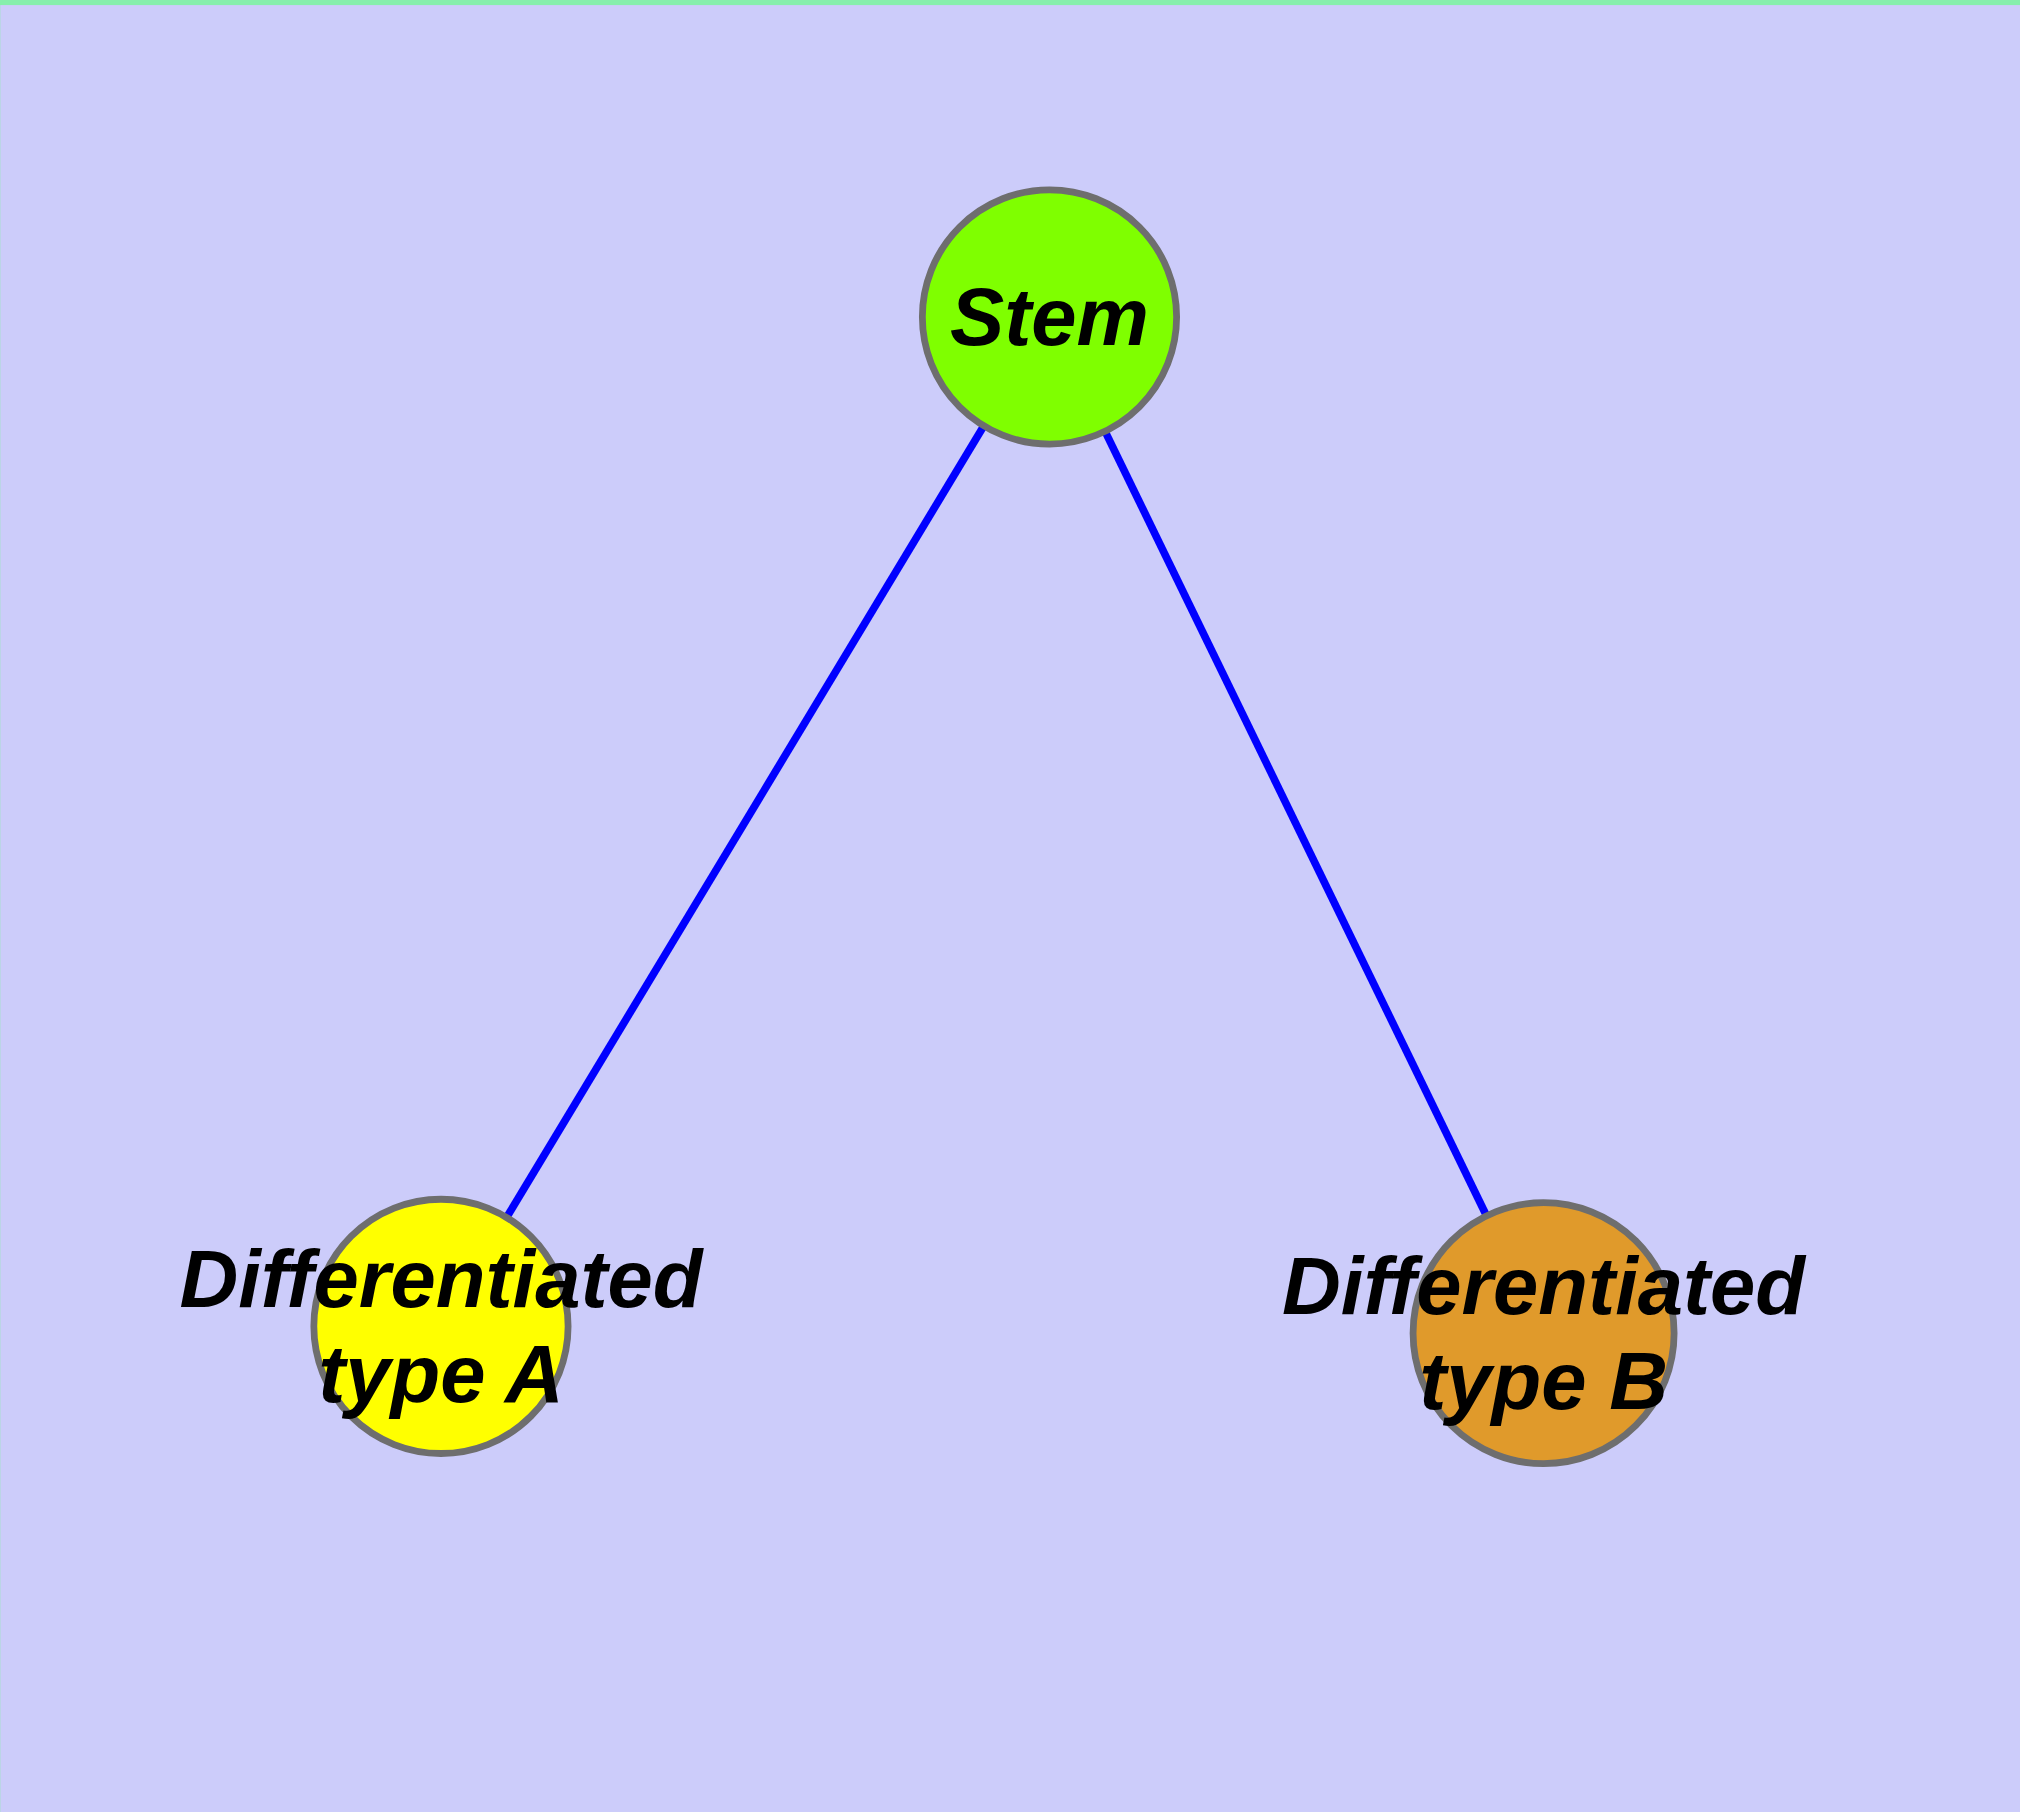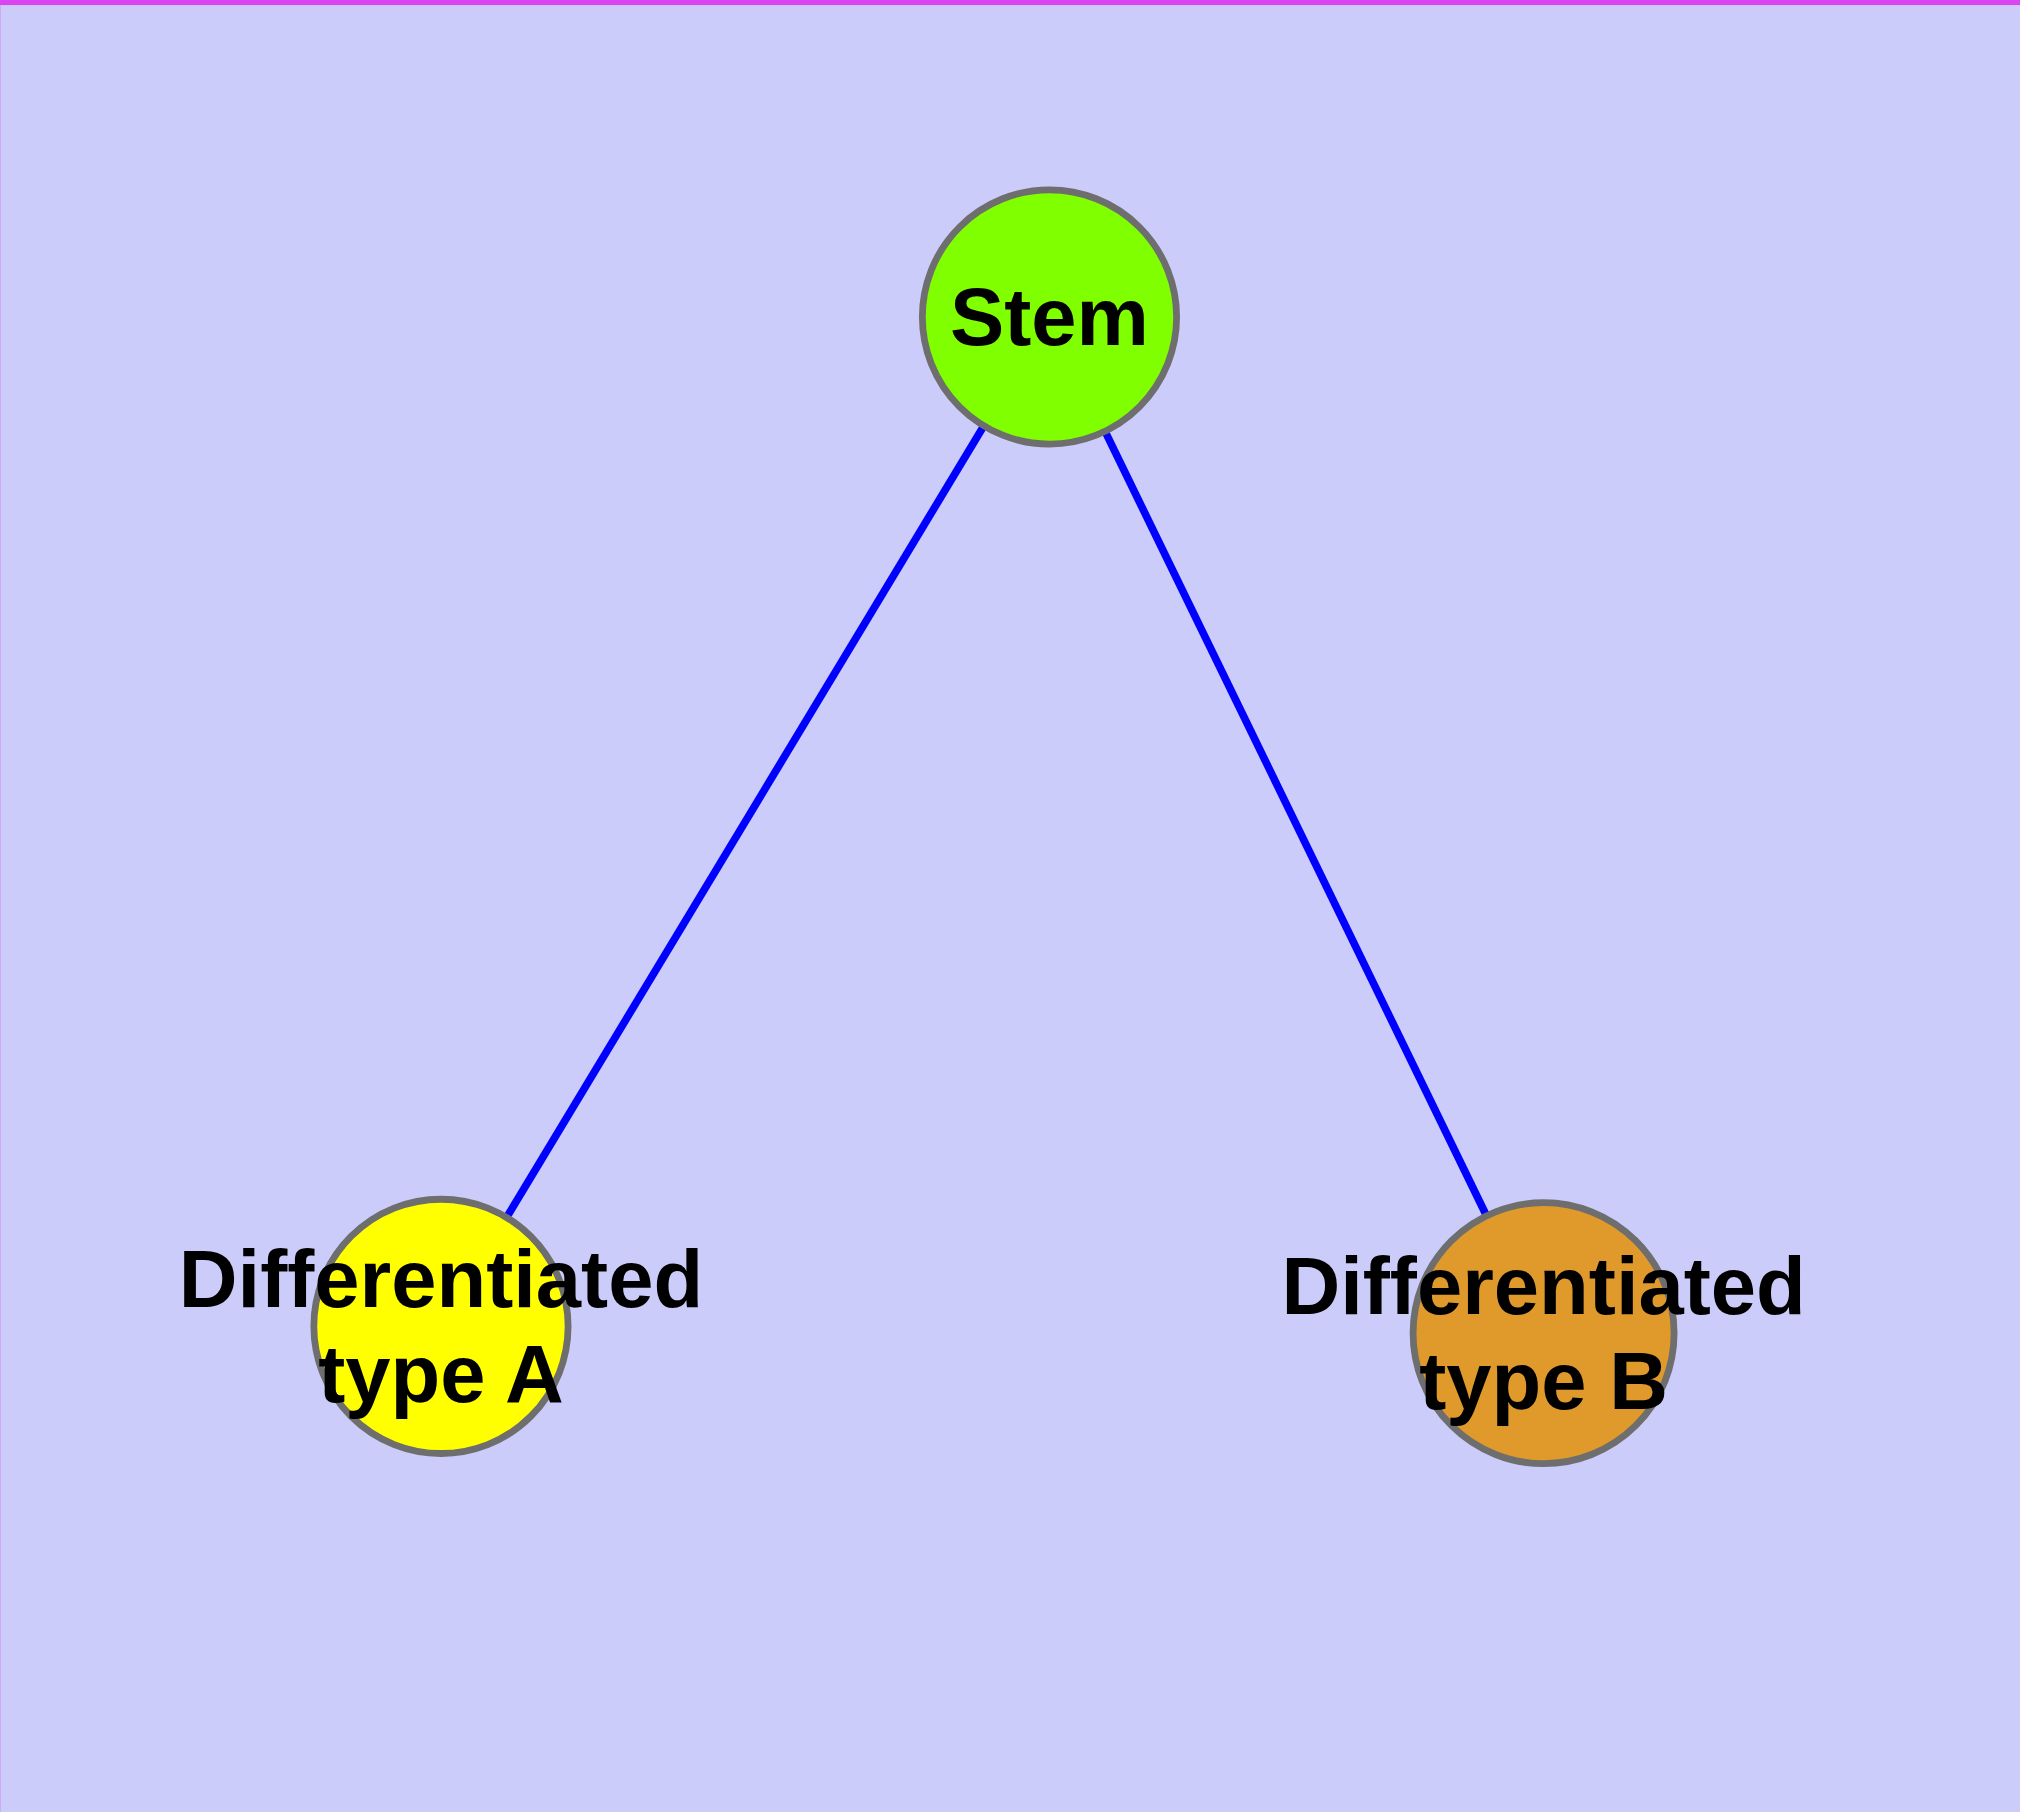--- a/index.html
+++ b/index.html
@@ -4,23 +4,24 @@
 <style>
   html, body {
     margin: 0;
     padding: 0;
     background: #ffffff;
   }
   #canvas {
     position: relative;
     width: 2021px;
     height: 1812px;
-    background: #d946ef;
+    background: #86efac;
     overflow: hidden;
     font-family: "Liberation Sans", sans-serif;
+    font-style: italic;
   }
   #graph-svg {
     position: absolute;
     top: 0;
     left: 0;
     width: 2021px;
     height: 1812px;
     display: block;
   }
   .node-label {

